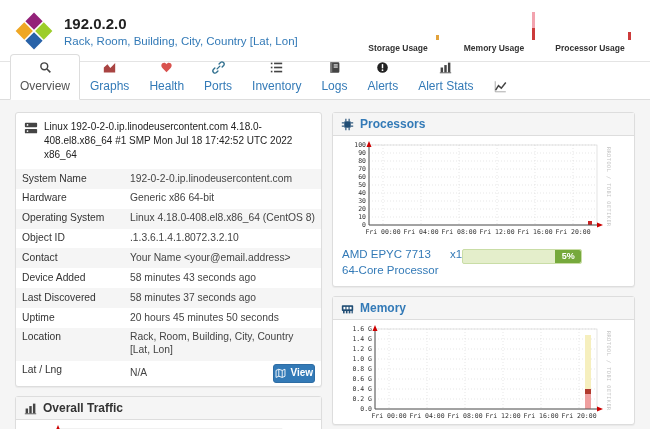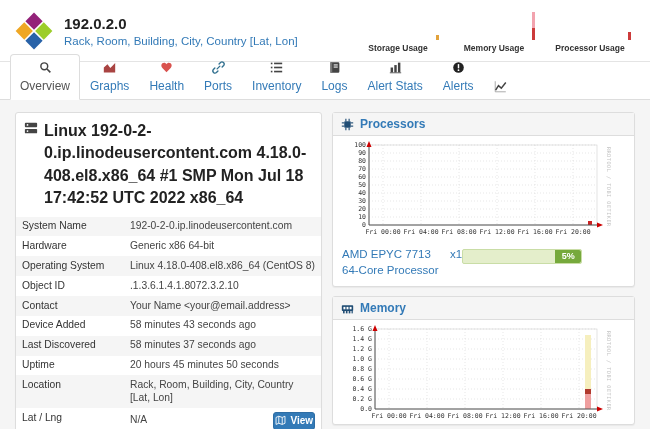--- a/index.html
+++ b/index.html
@@ -29,21 +29,21 @@
   .col{display:flex;flex-direction:column;gap:9px;}
   .col.left{width:307px;flex-shrink:0;}
   .col.right{width:303px;flex-shrink:0;}
   .card{background:#fff;border:1px solid #ddd;border-radius:3px;box-shadow:0 1px 1px rgba(0,0,0,.05);width:100%;box-sizing:border-box;}
   .card-h{display:flex;align-items:center;gap:6px;padding:4px 8px;background:#f5f5f5;border-bottom:1px solid #ddd;font-size:12px;font-weight:bold;}
   .card-h svg{width:13px;height:13px;display:block;}
   .title-link{color:#337ab7;cursor:pointer;}
   .title-plain{color:#333;}
 
   
-  .systitle{display:flex;gap:6px;padding:7px 8px;font-size:16px;font-weight:bold;color:#222;line-height:1.4;}
+  .systitle{display:flex;gap:6px;padding:7px 8px;font-size:10px;font-weight:normal;color:#222;line-height:1.4;}
   .systitle svg{width:14px;height:14px;flex-shrink:0;margin-top:1px;}
   .srow{display:flex;font-size:10.3px;line-height:1.25;justify-content:flex-end;}
   .srows .srow:nth-child(odd){background:#f5f5f5;}
   .slabel{width:100px;padding:3.5px 6px;color:#333;flex-shrink:0;}
   .svalue{padding:3.5px 6px 3.5px 2px;color:#444;flex:1;}
   .svalue.rowflex{display:flex;align-items:center;}
   .viewbtn{display:inline-flex;align-items:center;gap:4px;background:#337ab7;color:#fff;border:1px solid #2e6da4;border-radius:3px;font-size:10px;font-weight:bold;padding:2px 1px;margin-left:auto;cursor:pointer;}
   .viewbtn svg{width:11px;height:11px;display:block;}
 
   
@@ -162,39 +162,39 @@
             <rect x="3" y="1.5" width="2.2" height="13" fill="#777"></rect>
             <rect x="7" y="4.2" width="5" height="1.3" fill="#fff"></rect>
             <rect x="7" y="6.8" width="5" height="1.3" fill="#fff"></rect>
           </svg>
         </span>
       <span>Logs</span>
     </div>
     <div class="tab">
       <span class="ticon">
           <svg viewBox="0 0 16 16">
+            <circle cx="8" cy="8" r="6.5" fill="#222"></circle>
+            <rect x="7.1" y="3.8" width="1.8" height="5.2" fill="#fff"></rect>
+            <circle cx="8" cy="11.3" r="1.1" fill="#fff"></circle>
+          </svg>
+        </span>
+      <span>Alerts</span>
+    </div>
+    <div class="tab">
+      <span class="ticon">
+          <svg viewBox="0 0 16 16">
             <g fill="#444">
               <rect x="2" y="8" width="3" height="6"></rect>
               <rect x="6.5" y="5" width="3" height="9"></rect>
               <rect x="11" y="2" width="3" height="12"></rect>
             </g>
             <line x1="1" y1="14.5" x2="15" y2="14.5" stroke="#444"></line>
           </svg>
         </span>
       <span>Alert Stats</span>
-    </div>
-    <div class="tab">
-      <span class="ticon">
-          <svg viewBox="0 0 16 16">
-            <circle cx="8" cy="8" r="6.5" fill="#222"></circle>
-            <rect x="7.1" y="3.8" width="1.8" height="5.2" fill="#fff"></rect>
-            <circle cx="8" cy="11.3" r="1.1" fill="#fff"></circle>
-          </svg>
-        </span>
-      <span>Alerts</span>
     </div>
     <div class="tab">
       <span class="ticon">
           <svg viewBox="0 0 16 16">
             <path d="M1.5 1.5 V14.5 H14.5" fill="none" stroke="#999" stroke-width="1"></path>
             <polyline points="2,12.5 5.5,7 9,10 14.5,3" fill="none" stroke="#444" stroke-width="1.8"></polyline>
           </svg>
         </span>
 
     </div>

